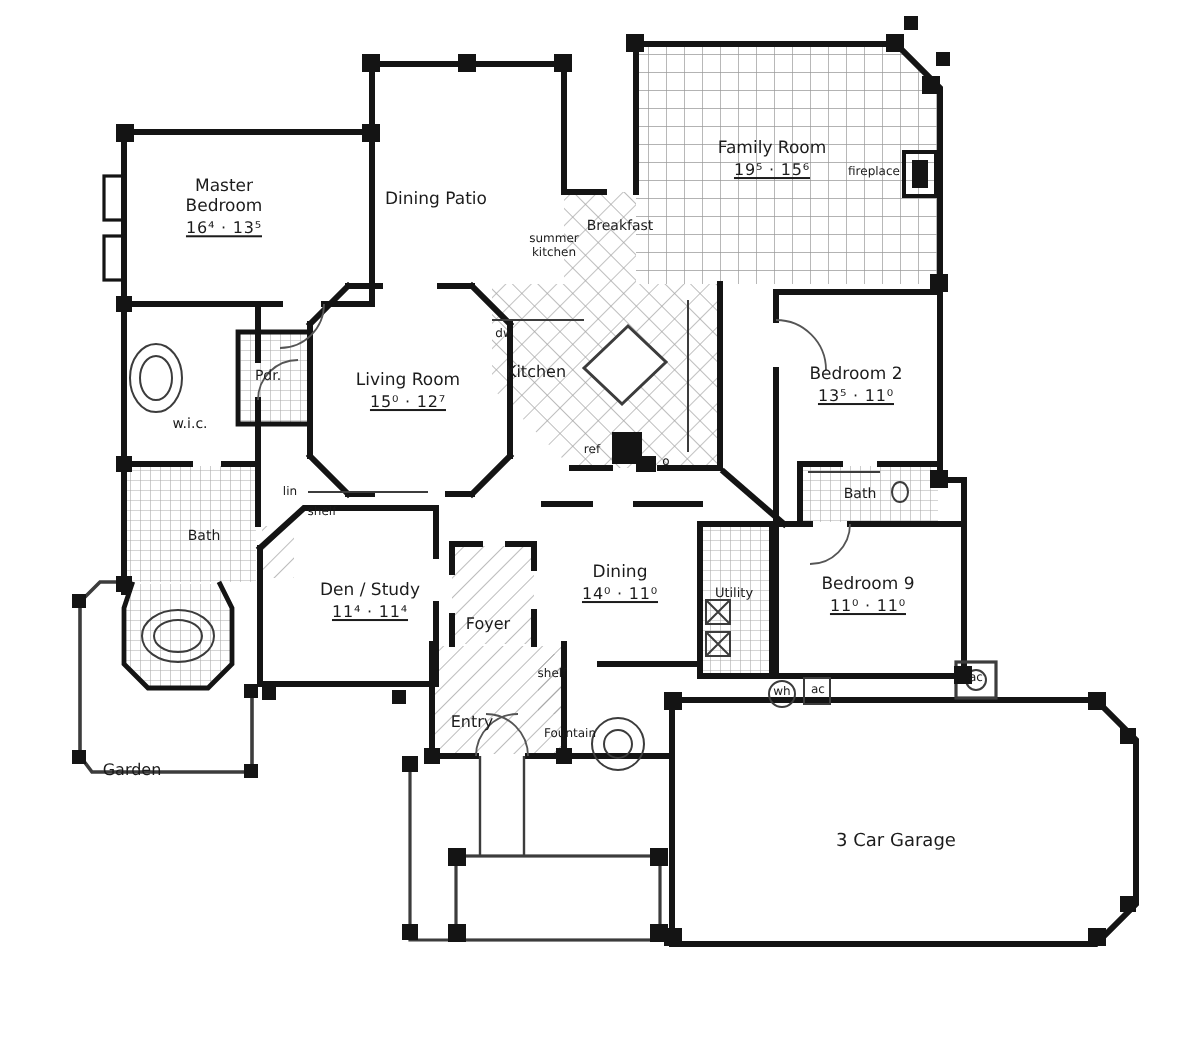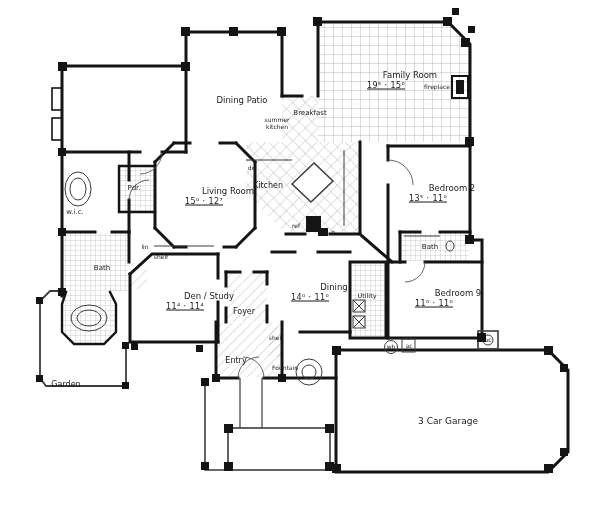--- a/index.html
+++ b/index.html
@@ -1,21 +1,21 @@
 <!DOCTYPE html>
 <html><head>
 <meta charset="utf-8">
 <style>
   html,body{margin:0;padding:0;background:#fff;}
   .plan{position:relative;width:600px;height:528px;background:#ffffff;overflow:hidden;
         font-family:"DejaVu Sans", sans-serif;color:#1b1b1b;}
   .plan svg{position:absolute;left:0;top:0;}
   .lbl{position:absolute;transform:translate(-50%,-50%);text-align:center;line-height:1.15;white-space:nowrap;z-index:5;}
   .lbl.wrap{white-space:normal;}
-  .name{display:block;font-size:8.5px;padding-left:48px;}
+  .name{display:block;font-size:8.5px;}
   .dims{display:block;font-size:8px;letter-spacing:.4px;text-decoration:underline;}
   .s9{font-size:9px;} .s8{font-size:8px;margin-top:14px;} .s7{font-size:7px;} .s65{font-size:6.5px;} .s6{font-size:6px;}
 </style>
 </head>
 <body>
 
 <div class="plan">
 
   <svg width="600" height="528" viewBox="0 0 600 528">
     <defs>
@@ -190,20 +190,24 @@
         <rect x="332" y="464" width="9" height="9"></rect>
       <rect x="544" y="346" width="9" height="9"></rect>
         <rect x="560" y="364" width="8" height="8"></rect>
       <rect x="560" y="448" width="8" height="8"></rect>
         <rect x="544" y="464" width="9" height="9"></rect>
       <rect x="131" y="343" width="7" height="7"></rect>
         <rect x="196" y="345" width="7" height="7"></rect>
     </g>
   </svg>
 
+  <div class="lbl wrap" style="left:112px;top:104px;width:58px">
+    <span class="name">Master Bedroom</span>
+    <span class="dims">16⁴ · 13⁵</span>
+  </div>
 
   <div class="lbl" style="left:218px;top:101px">
     <span class="name">Dining Patio</span>
   </div>
 
   <div class="lbl wrap s6" style="left:277px;top:124px;width:32px">
     <span>summer kitchen</span>
   </div>
 
   <div class="lbl s7" style="left:310px;top:113px">
@@ -251,21 +255,21 @@
 
   <div class="lbl s7" style="left:430px;top:247px">
     <span>Bath</span>
   </div>
 
   <div class="lbl" style="left:434px;top:298px">
     <span class="name">Bedroom 9</span>
     <span class="dims">11⁰ · 11⁰</span>
   </div>
 
-  <div class="lbl s7" style="left:75px;top:212px">
+  <div class="lbl s7" style="left:95px;top:212px">
     <span>w.i.c.</span>
   </div>
 
   <div class="lbl s7" style="left:102px;top:268px">
     <span>Bath</span>
   </div>
 
   <div class="lbl" style="left:185px;top:301px">
     <span class="name">Den / Study</span>
     <span class="dims">11⁴ · 11⁴</span>

